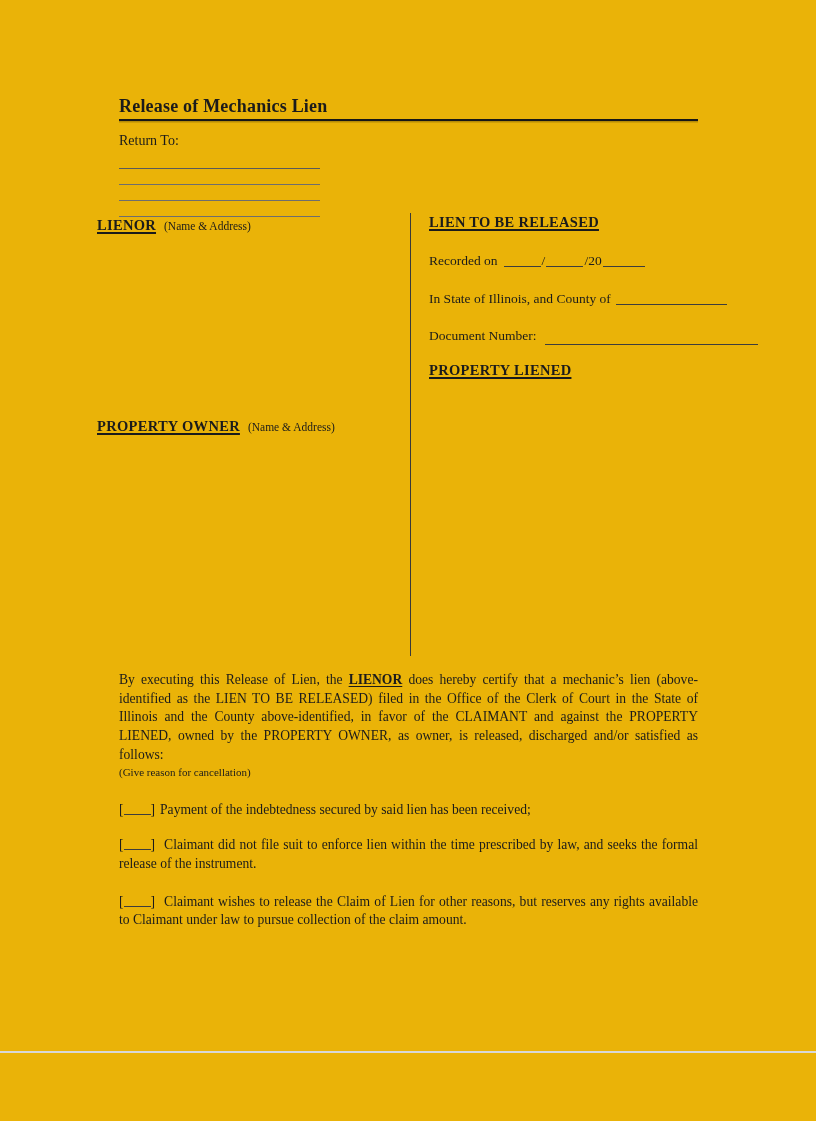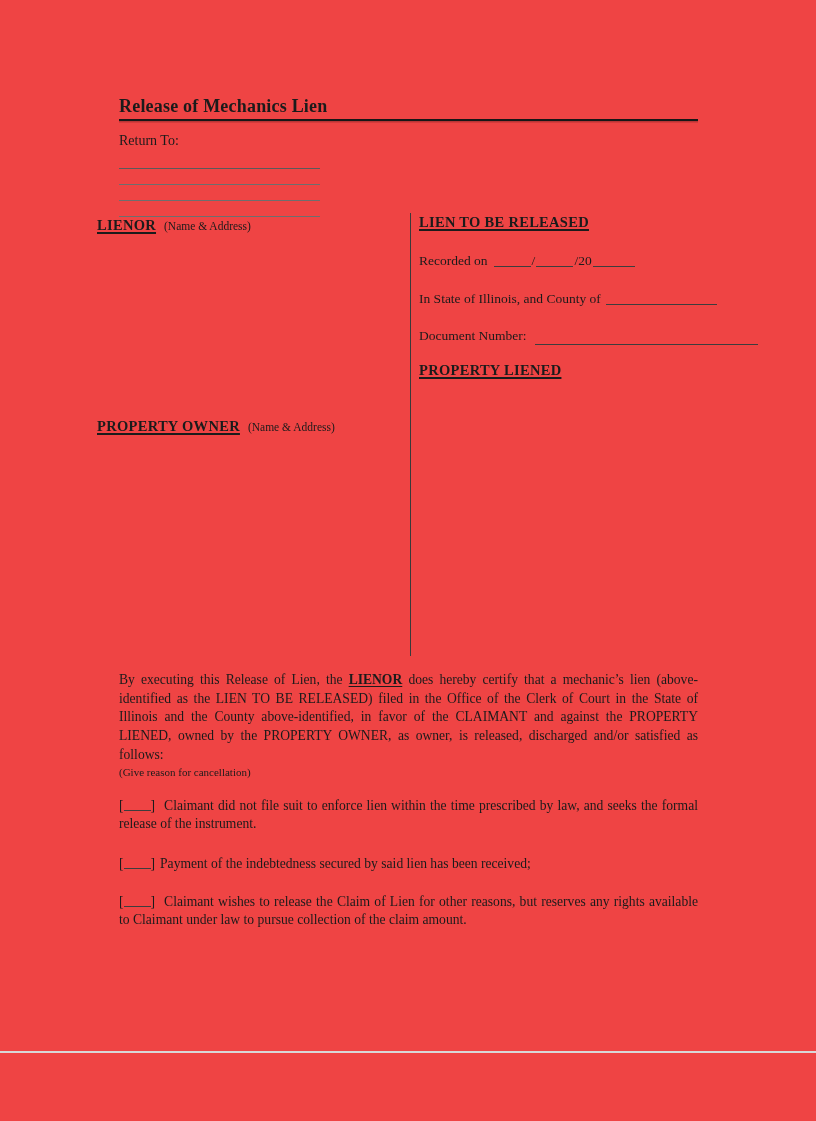--- a/index.html
+++ b/index.html
@@ -1,20 +1,20 @@
 <!DOCTYPE html>
 <html><head>
 <meta charset="utf-8">
 <style>
   html, body { margin: 0; padding: 0; background: #ffffff; }
   .page {
     position: relative;
     width: 816px;
     height: 1121px;
-    background: #ef4444;
+    background: #eab308;
     font-family: "Liberation Serif", serif;
     color: #1b1b1b;
     overflow: hidden;
   }
 
   
   .header {
     position: absolute;
     left: 119px;
     top: 96px;
@@ -53,21 +53,21 @@
   }
   .col-left {
     position: relative;
     width: 313px;
     flex: 0 0 313px;
     text-align: right;
   }
   .col-right {
     flex: 1;
     border-left: 1.5px solid #3a3a3a;
-    padding-left: 8px;
+    padding-left: 18px;
   }
   .entity-row { position: absolute; left: 0; white-space: nowrap; }
   .entity-row.owner { top: 204px; }
   .entity-row.lienor { top: 3px; }
   .sec-heading {
     font-size: 14.5px;
     font-weight: bold;
     letter-spacing: 0.3px;
     text-decoration: underline;
     text-underline-offset: 2px;
@@ -201,22 +201,22 @@
 
 
       <span class="sec-heading liened">PROPERTY LIENED</span>
     </div>
   </div>
 
   <div class="body-block">
     <p class="certify"><span>By executing this Release of Lien, the </span><span class="lienor-ref">LIENOR</span><span> does hereby certify that a mechanic’s lien (above-identified as the LIEN TO BE RELEASED) filed in the Office of the Clerk of Court in the State of Illinois and the County above-identified, in favor of the CLAIMANT and against the PROPERTY LIENED, owned by the PROPERTY OWNER, as owner, is released, discharged and/or satisfied as follows:</span></p>
     <p class="reason-note">(Give reason for cancellation)</p>
 
+    <p class="option opt1"><span class="checkbox"><span>[</span><span class="cb-line"></span><span>]</span></span><span class="opt-label">Payment of the indebtedness secured by said lien has been received;</span></p>
+
     <p class="option opt2"><span class="checkbox"><span>[</span><span class="cb-line"></span><span>]</span></span><span class="opt-label wide">Claimant did not file suit to enforce lien within the time prescribed by law, and seeks the formal release of the instrument.</span></p>
-
-    <p class="option opt1"><span class="checkbox"><span>[</span><span class="cb-line"></span><span>]</span></span><span class="opt-label">Payment of the indebtedness secured by said lien has been received;</span></p>
 
     <p class="option opt3"><span class="checkbox"><span>[</span><span class="cb-line"></span><span>]</span></span><span class="opt-label wide">Claimant wishes to release the Claim of Lien for other reasons, but reserves any rights available to Claimant under law to pursue collection of the claim amount.</span></p>
   </div>
 
   <div class="page-break"></div>
 
 </div>
 
 </body></html>

